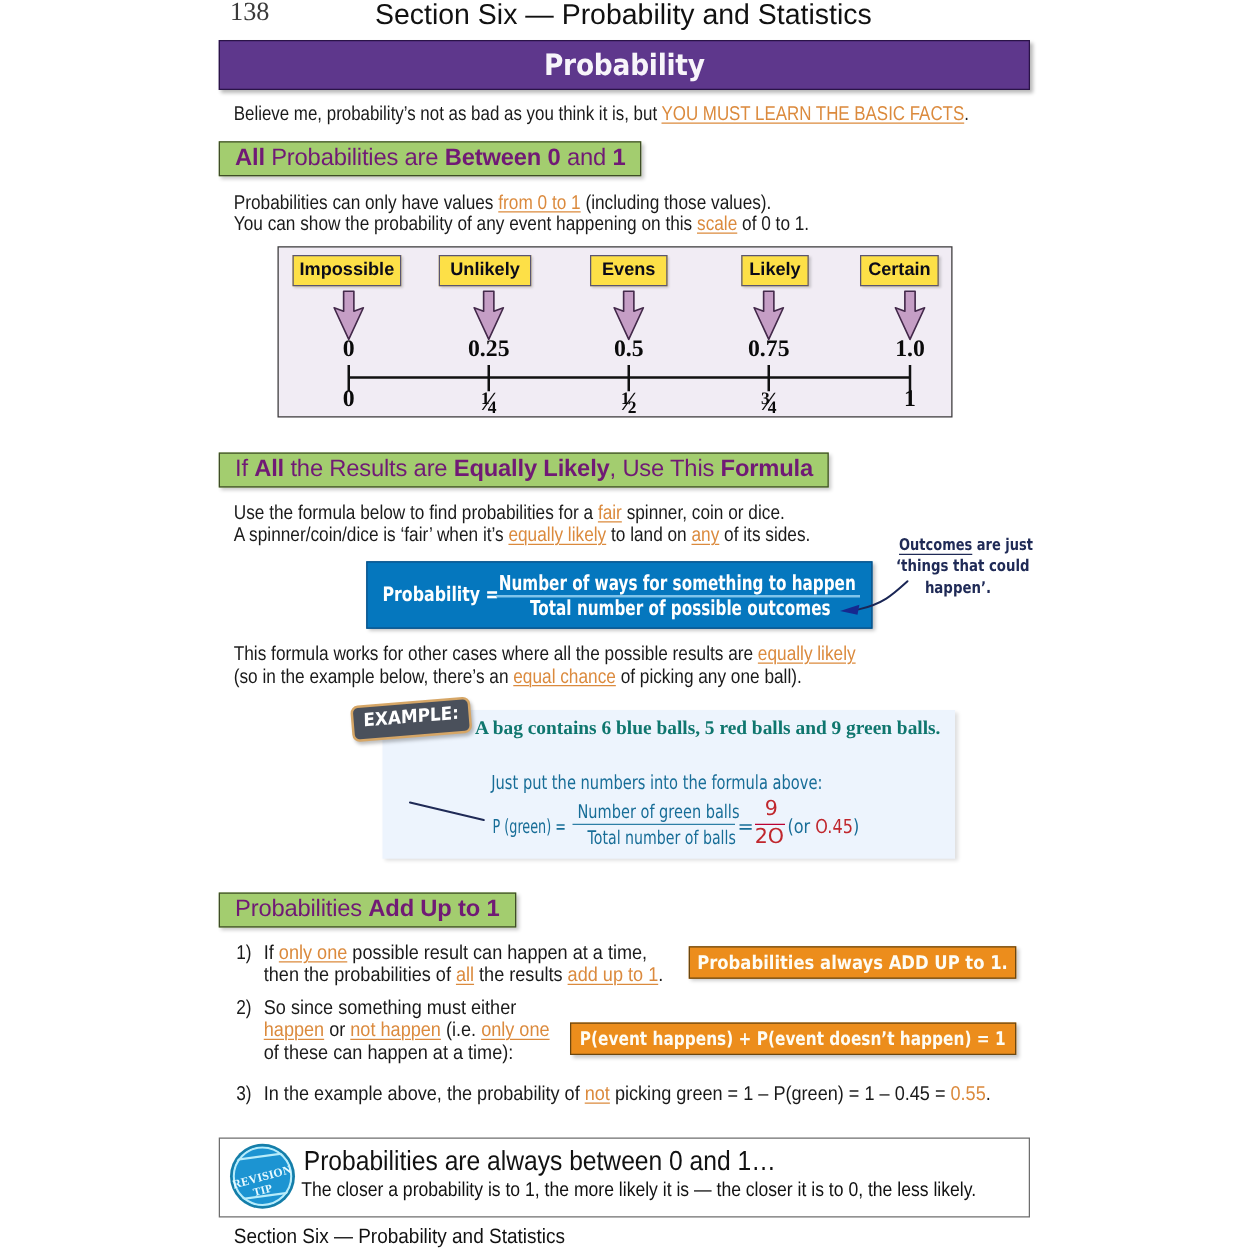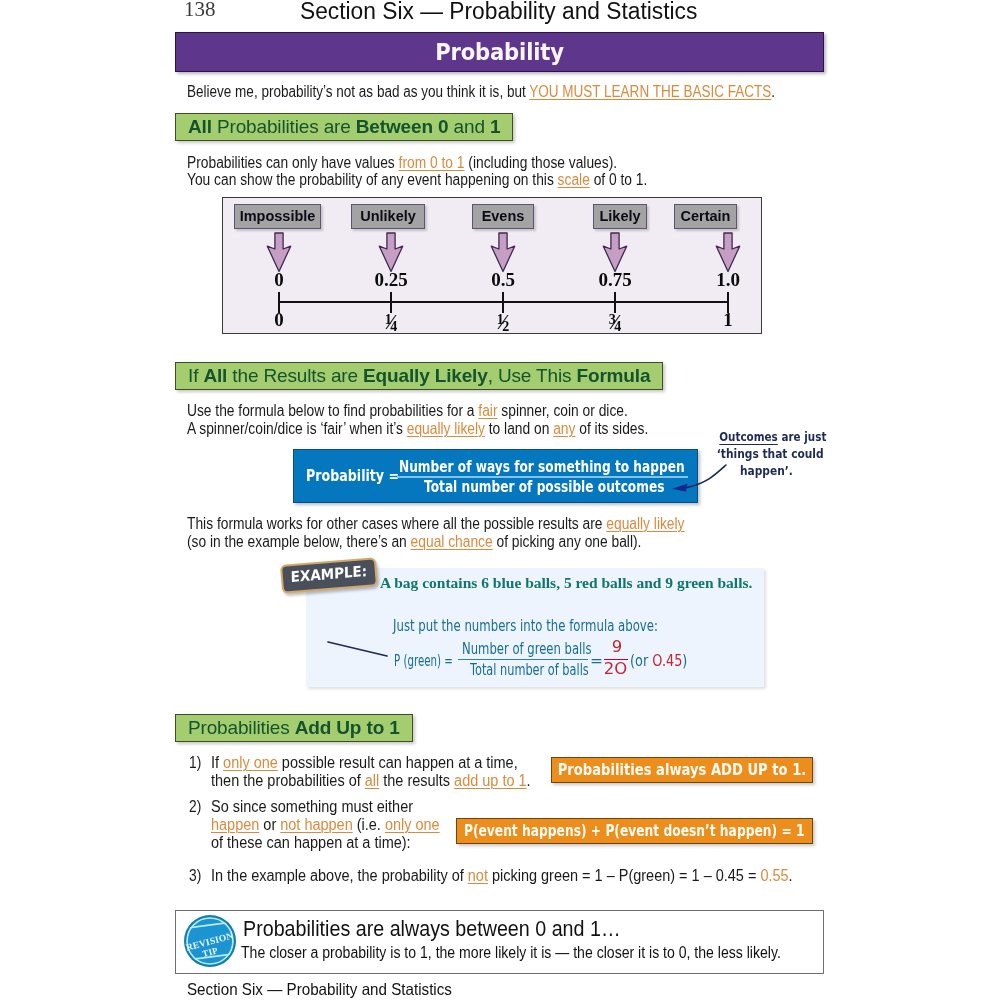--- a/index.html
+++ b/index.html
@@ -22,43 +22,43 @@
                transform:scaleX(.90);}
 
   
   .btxt{font-family:"Liberation Sans",sans-serif;font-size:16px;color:#1a1a1a;white-space:nowrap;
         display:inline-block;transform-origin:left top;transform:scaleX(.862);}
   .ul-or{color:#DB8A3D;text-decoration:underline;text-underline-offset:2px;text-decoration-thickness:1px;}
 
   
   .ghead{background:#A3CD6F;border:1px solid #3f4d27;box-sizing:border-box;
          box-shadow:2px 2px 3px rgba(0,0,0,.22);
-         font-family:"Liberation Sans",sans-serif;font-size:19px;color:#14532d;
+         font-family:"Liberation Sans",sans-serif;font-size:19px;color:#701a75;
          white-space:nowrap;display:flex;align-items:center;padding:0 12px;letter-spacing:-0.15px;}
   .ghead b{font-weight:bold;}
 
   
   #scalebox{left:222px;top:197px;width:540px;height:137px;background:#F1ECF4;
             border:1px solid #3b3b3b;box-sizing:border-box;}
-  .sclabel{position:absolute;background:#a3a3a3;border:1.2px solid #5A5572;
+  .sclabel{position:absolute;background:#fde047;border:1.2px solid #5A5572;
            font-family:"Liberation Sans",sans-serif;font-weight:bold;font-size:14.5px;color:#0B0B18;
            text-align:center;line-height:23px;height:25px;box-sizing:border-box;
            box-shadow:1.5px 1.5px 2px rgba(0,0,0,.18);}
   .scnum{position:absolute;font-family:"Liberation Serif",serif;font-weight:bold;font-size:19px;color:#0A0A0A;text-align:center;line-height:19px;}
   .scfrac{position:absolute;font-family:"Liberation Serif",serif;font-weight:bold;font-size:19px;color:#0A0A0A;
           text-align:center;line-height:19px;}
   .scfrac .n{font-size:14px;vertical-align:0.34em;margin-right:-1.5px;}
   .scfrac .s{font-size:21px;margin:0 -1px;}
   .scfrac .d{font-size:14px;vertical-align:-0.14em;margin-left:-1.5px;}
   #arrows{left:0;top:0;}
   #sl0{left:11px;top:6px;width:87px;}
   #sl1{left:128px;top:6px;width:74px;}
   #sl2{left:249px;top:6px;width:62px;}
   #sl3{left:370px;top:6px;width:54px;}
-  #sl4{left:451px;top:6px;width:63px;}
+  #sl4{left:465px;top:6px;width:63px;}
   #sn0{left:36px;top:72px;width:40px;}
   #sn1{left:138px;top:72px;width:60px;}
   #sn2{left:252px;top:72px;width:56px;}
   #sn3{left:362px;top:72px;width:60px;}
   #sn4{left:477px;top:72px;width:56px;}
   #sf0{left:36px;top:112px;width:40px;}
   #sf1{left:148px;top:112px;width:40px;}
   #sf2{left:260px;top:112px;width:40px;}
   #sf3{left:372px;top:112px;width:40px;}
   #sf4{left:485px;top:112px;width:40px;}

